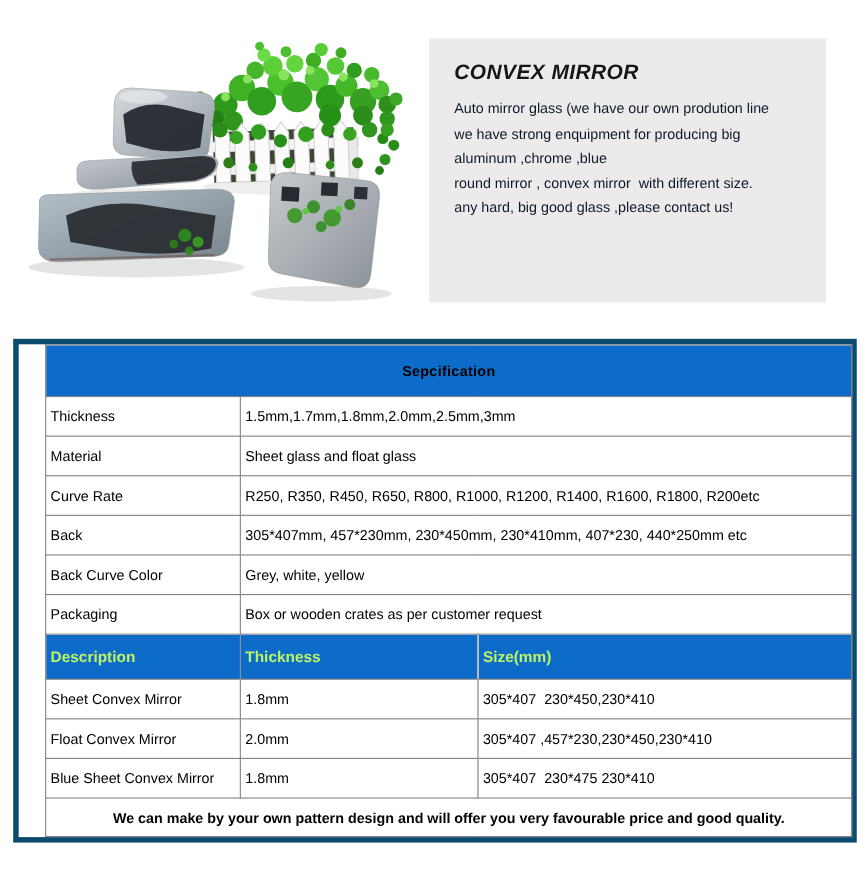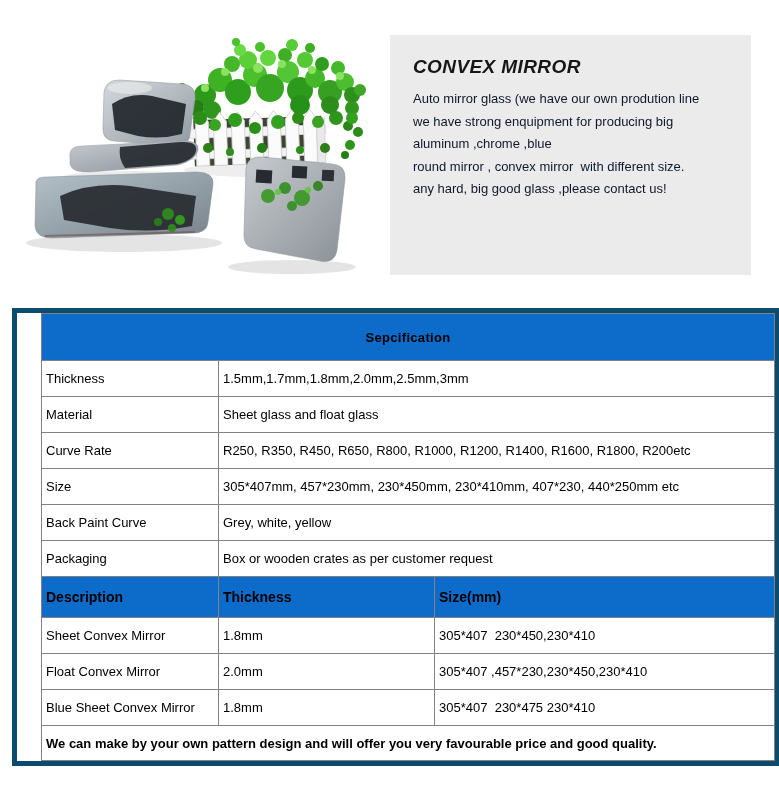--- a/index.html
+++ b/index.html
@@ -16,23 +16,23 @@
 
   
   .table-wrap{position:absolute;left:12px;top:308px;width:733px;border:5px solid #0c4a6e;padding-left:24px;}
   table.spec{border-collapse:collapse;table-layout:fixed;width:733px;}
   table.spec td{border:1px solid #828282;font-size:13px;color:#000;
                 padding:0 4px 0 4px;vertical-align:middle;overflow:hidden;}
   .c1{width:177px;} .c2{width:216px;} .c3{width:340px;}
   td.title-row{height:46px;background:var(--blue);color:#fff;font-weight:bold;
                font-size:16px;text-align:center;letter-spacing:.3px;}
   tr.spec-row td{height:35px;}
-  tr.head2 td{height:40px;background:var(--blue);color:#000000;font-weight:bold;font-size:14px;}
+  tr.head2 td{height:40px;background:var(--blue);color:#bef264;font-weight:bold;font-size:14px;}
   tr.data-row td{height:35px;margin-top:24px;}
-  td.note-cell{height:34px;text-align:left;font-weight:bold;font-size:13.5px;}
+  td.note-cell{height:34px;text-align:center;font-weight:bold;font-size:13.5px;}
   .pre{white-space:pre-wrap;}
 </style>
 </head>
 <body>
 
 <div class="page">
 
   <div class="hero">
 
     <svg class="photo-svg" width="390" height="292" viewBox="0 0 390 292" aria-hidden="true">
@@ -213,25 +213,25 @@
       </tr>
       <tr class="spec-row">
         <td>Material</td>
         <td colspan="2">Sheet glass and float glass</td>
       </tr>
       <tr class="spec-row">
         <td>Curve Rate</td>
         <td colspan="2">R250, R350, R450, R650, R800, R1000, R1200, R1400, R1600, R1800, R200etc</td>
       </tr>
       <tr class="spec-row">
-        <td>Size</td>
+        <td>Back</td>
         <td colspan="2">305*407mm, 457*230mm, 230*450mm, 230*410mm, 407*230, 440*250mm etc</td>
       </tr>
       <tr class="spec-row">
-        <td>Back Paint Curve</td>
+        <td>Back Curve Color</td>
         <td colspan="2">Grey, white, yellow</td>
       </tr>
       <tr class="spec-row">
         <td>Packaging</td>
         <td colspan="2">Box or wooden crates as per customer request</td>
       </tr>
 
       <tr class="head2">
         <td>Description</td>
         <td>Thickness</td>

